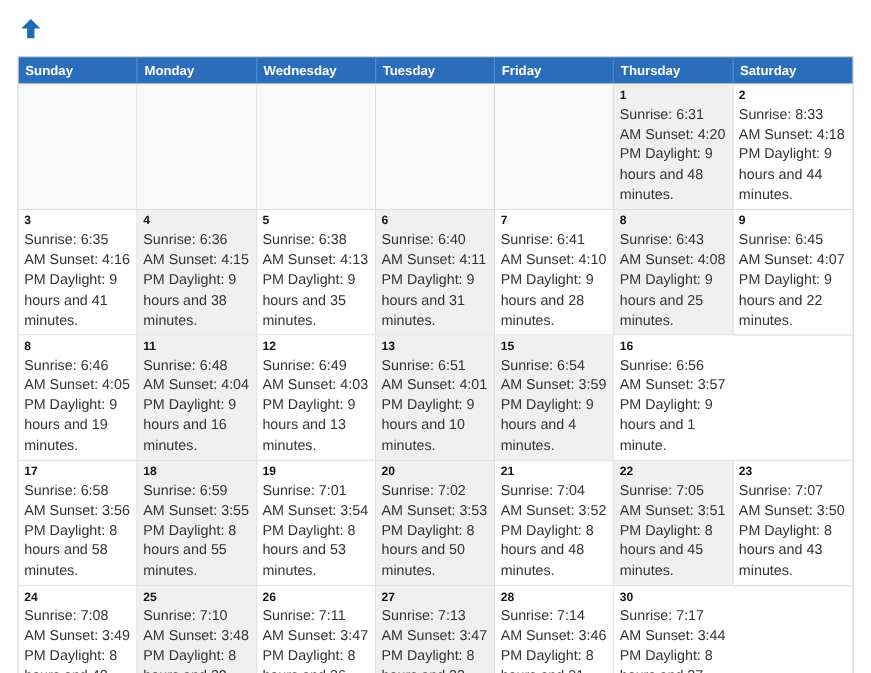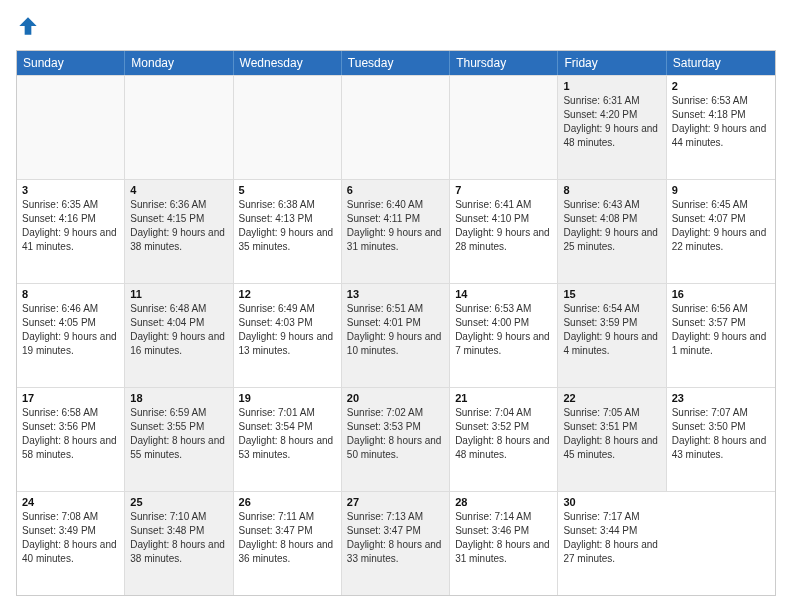--- a/index.html
+++ b/index.html
@@ -59,21 +59,21 @@
       border: 1px solid #ccc;
     }
     .cal-header {
       display: grid;
       grid-template-columns: repeat(7, 1fr);
       background: #2a6ebb;
     }
     .cal-header-cell {
       color: #fff;
       font-size: 12px;
-      font-weight: normal;
+      font-weight: bold;
       padding: 5px 6px;
       border-right: 1px solid #5590cc;
     }
     .cal-header-cell:last-child { border-right: none; }
     .cal-body {
       flex: 1;
       display: flex;
       flex-direction: column;
     }
     .cal-row {
@@ -94,21 +94,21 @@
     .cal-cell.empty { background: #f9f9f9; }
     .cal-cell.shaded { background: #f0f0f0; }
     .day-num {
       font-size: 11px;
       font-weight: bold;
       color: #111;
       display: block;
       margin-bottom: 2px;
     }
     .cell-info {
-      font-size: 10px;
+      font-size: 13px;
       color: #333;
       line-height: 1.4;
     }
   </style>
 </head>
 <body>
 
 <div class="page">
   <div class="header">
     <div class="logo">
@@ -127,40 +127,40 @@
       <div class="location"></div>
     </div>
   </div>
 
   <div class="calendar">
     <div class="cal-header">
     <div class="cal-header-cell">Sunday</div>
         <div class="cal-header-cell">Monday</div>
         <div class="cal-header-cell">Wednesday</div>
         <div class="cal-header-cell">Tuesday</div>
+        <div class="cal-header-cell">Friday</div>
         <div class="cal-header-cell">Thursday</div>
-        <div class="cal-header-cell">Friday</div>
         <div class="cal-header-cell">Saturday</div>
       </div>
     <div class="cal-body">
     <div class="cal-row">
           <div class="cal-cell empty"></div>
           <div class="cal-cell empty"></div>
           <div class="cal-cell empty"></div>
           <div class="cal-cell empty"></div>
           <div class="cal-cell empty"></div>
           <div class="cal-cell shaded">
             <span class="day-num">1</span>
             <div class="cell-info">Sunrise: 6:31 AM
 Sunset: 4:20 PM
 Daylight: 9 hours and 48 minutes.</div>
           </div>
           <div class="cal-cell">
             <span class="day-num">2</span>
-            <div class="cell-info">Sunrise: 6:53 AM
+            <div class="cell-info">Sunrise: 8:33 AM
 Sunset: 4:18 PM
 Daylight: 9 hours and 44 minutes.</div>
           </div>
         </div>
         <div class="cal-row">
           <div class="cal-cell">
             <span class="day-num">3</span>
             <div class="cell-info">Sunrise: 6:35 AM
 Sunset: 4:16 PM
 Daylight: 9 hours and 41 minutes.</div>
@@ -219,26 +219,20 @@
             <span class="day-num">12</span>
             <div class="cell-info">Sunrise: 6:49 AM
 Sunset: 4:03 PM
 Daylight: 9 hours and 13 minutes.</div>
           </div>
           <div class="cal-cell shaded">
             <span class="day-num">13</span>
             <div class="cell-info">Sunrise: 6:51 AM
 Sunset: 4:01 PM
 Daylight: 9 hours and 10 minutes.</div>
-          </div>
-          <div class="cal-cell">
-            <span class="day-num">14</span>
-            <div class="cell-info">Sunrise: 6:53 AM
-Sunset: 4:00 PM
-Daylight: 9 hours and 7 minutes.</div>
           </div>
           <div class="cal-cell shaded">
             <span class="day-num">15</span>
             <div class="cell-info">Sunrise: 6:54 AM
 Sunset: 3:59 PM
 Daylight: 9 hours and 4 minutes.</div>
           </div>
           <div class="cal-cell">
             <span class="day-num">16</span>
             <div class="cell-info">Sunrise: 6:56 AM

